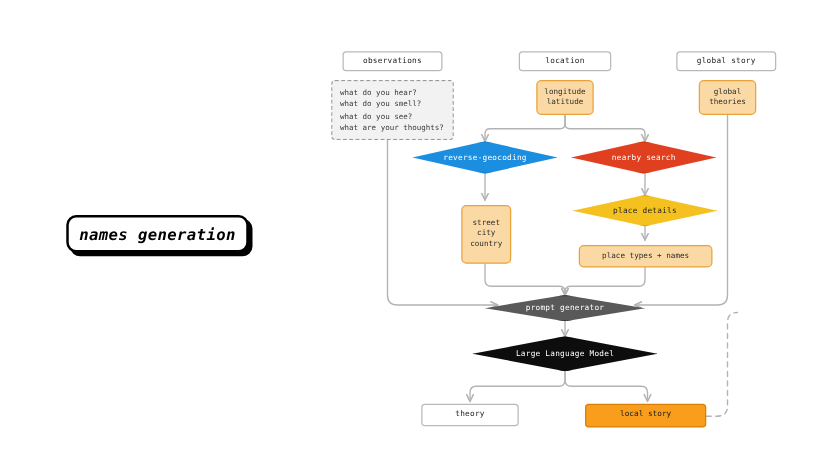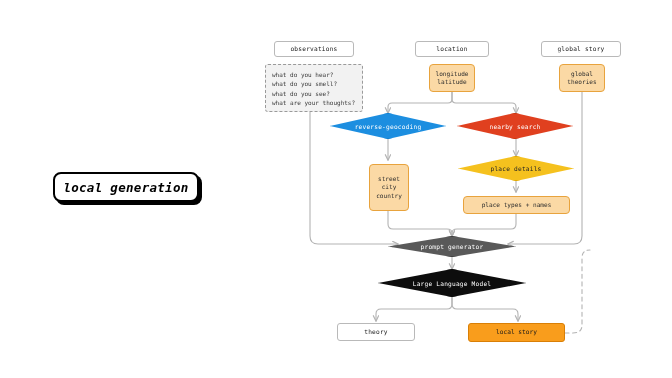--- a/index.html
+++ b/index.html
@@ -167,21 +167,21 @@
 
       <path d="M452,297 L452,304 Q452,309 447,309 L381,309 Q376,309 376,314 L376,321" marker-end="url(#ah)"></path>
 
       <path d="M452,297 L452,304 Q452,309 457,309 L513,309 Q518,309 518,314 L518,321" marker-end="url(#ah)"></path>
 
       <path d="M565,333 L573,333 Q582,333 582,325 L582,258 Q582,250 590,250" stroke-dasharray="4 3.6"></path>
     </g>
   </svg>
 
   <div class="badge-wrap" style="left:53px; top:172px; width:146px; height:30px;">
-    <div class="badge">local generation</div>
+    <div class="badge">names generation</div>
   </div>
 
   <div class="node hdr" style="left:274px; top:41px; width:80px; height:16px;">observations</div>
 
   <div class="node hdr" style="left:415px; top:41px; width:74px; height:16px;">location</div>
 
   <div class="node hdr" style="left:541px; top:41px; width:80px; height:16px;">global story</div>
 
   <div class="node dashed-list" style="left:265px; top:64px; width:98px; height:48px;">what do you hear?
 what do you smell?

